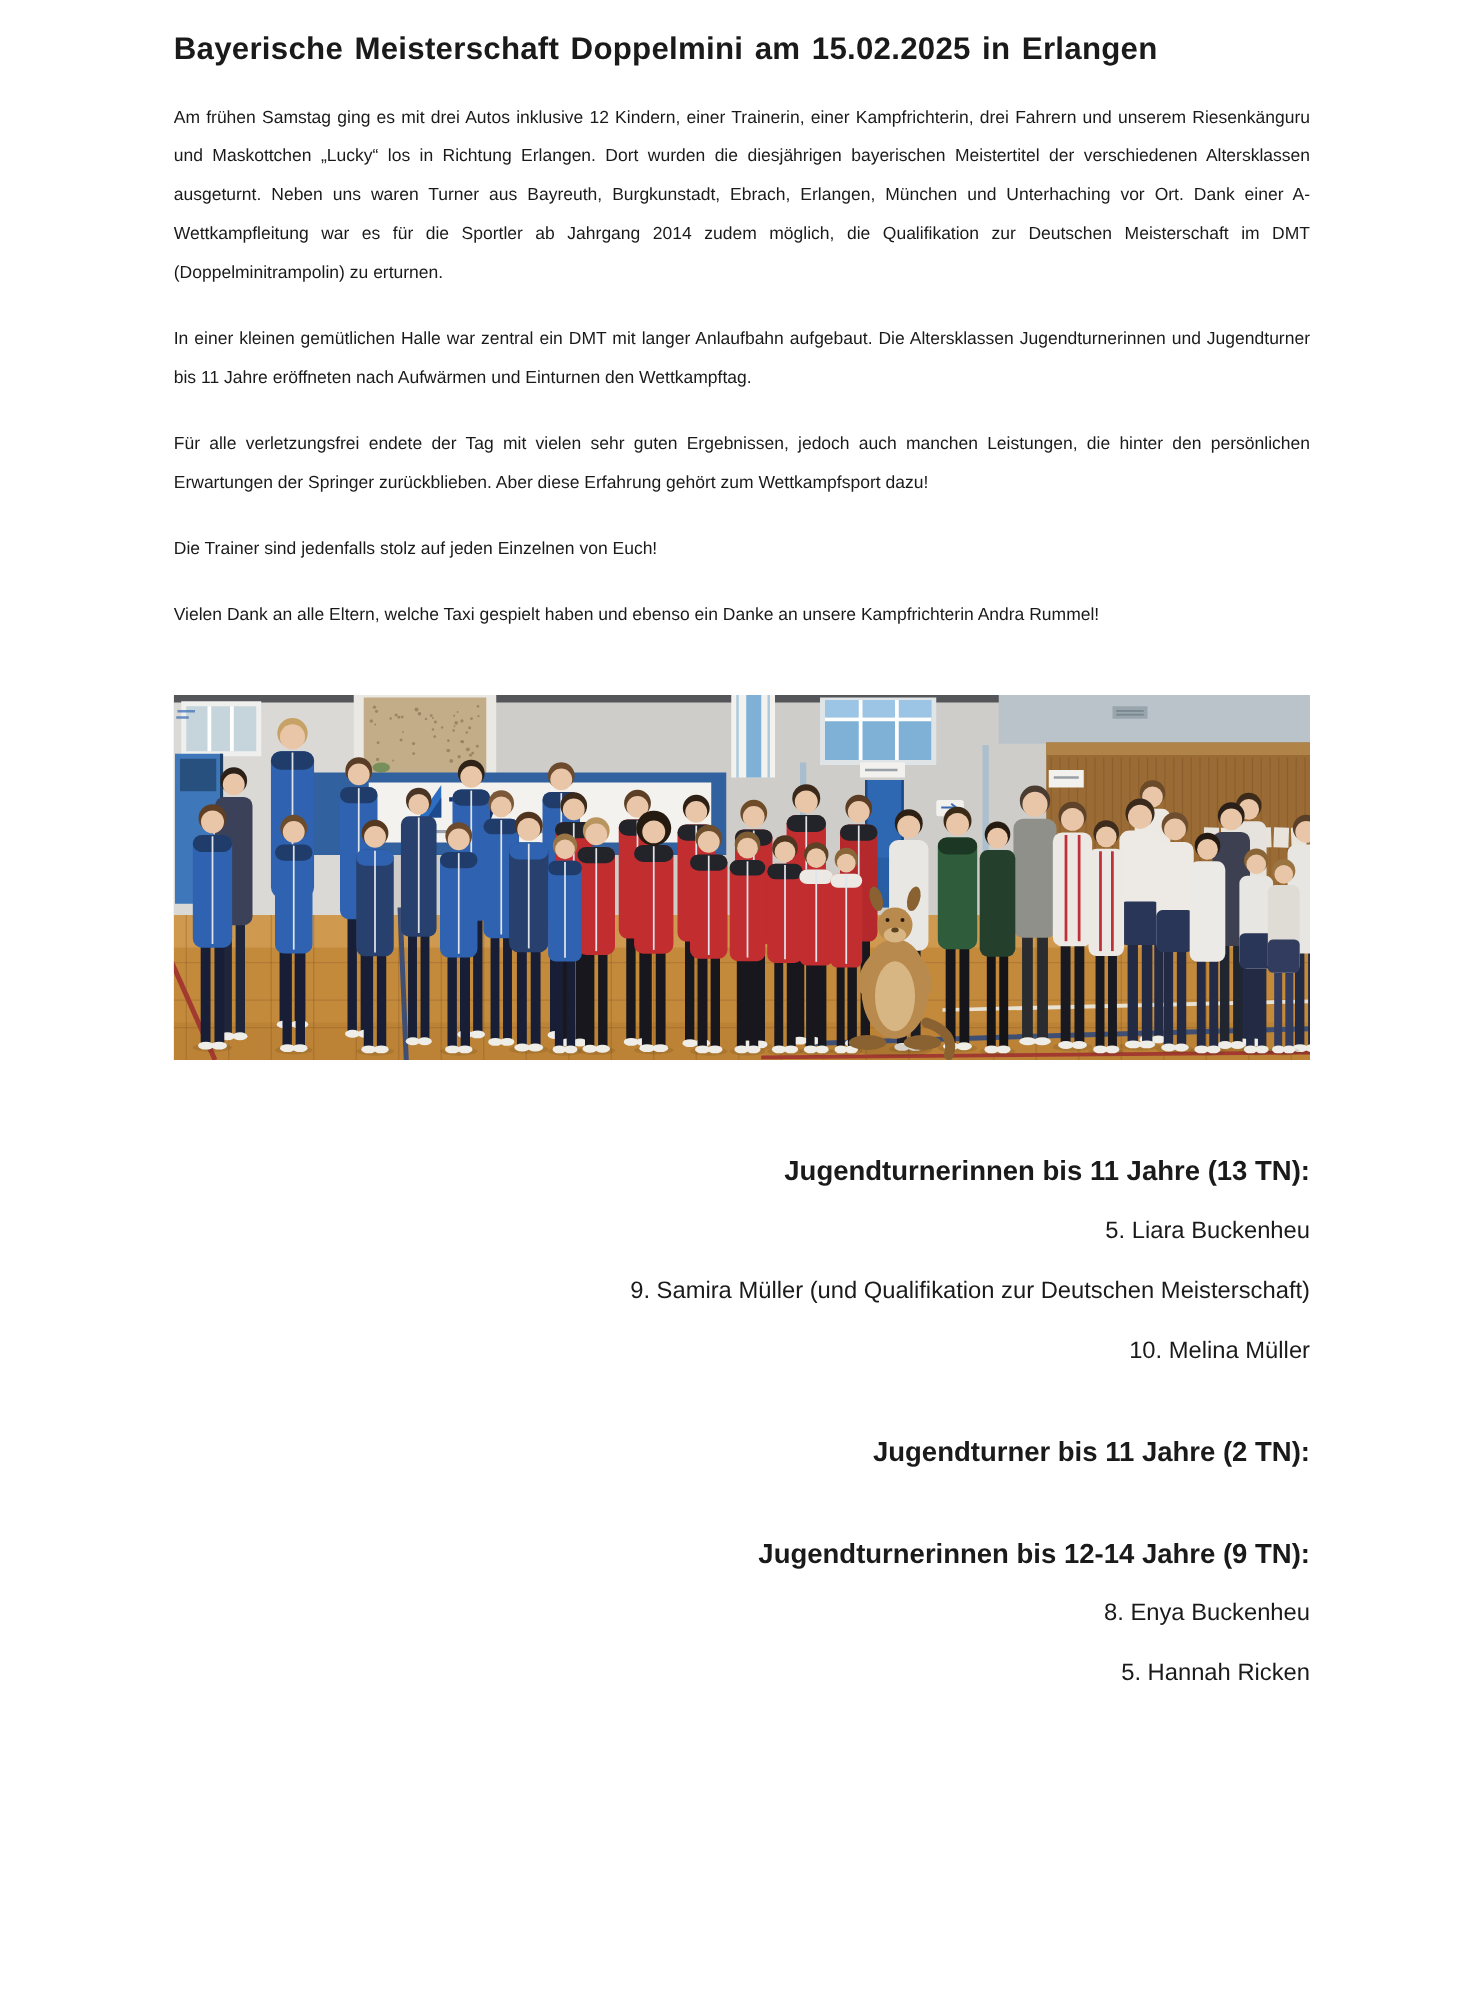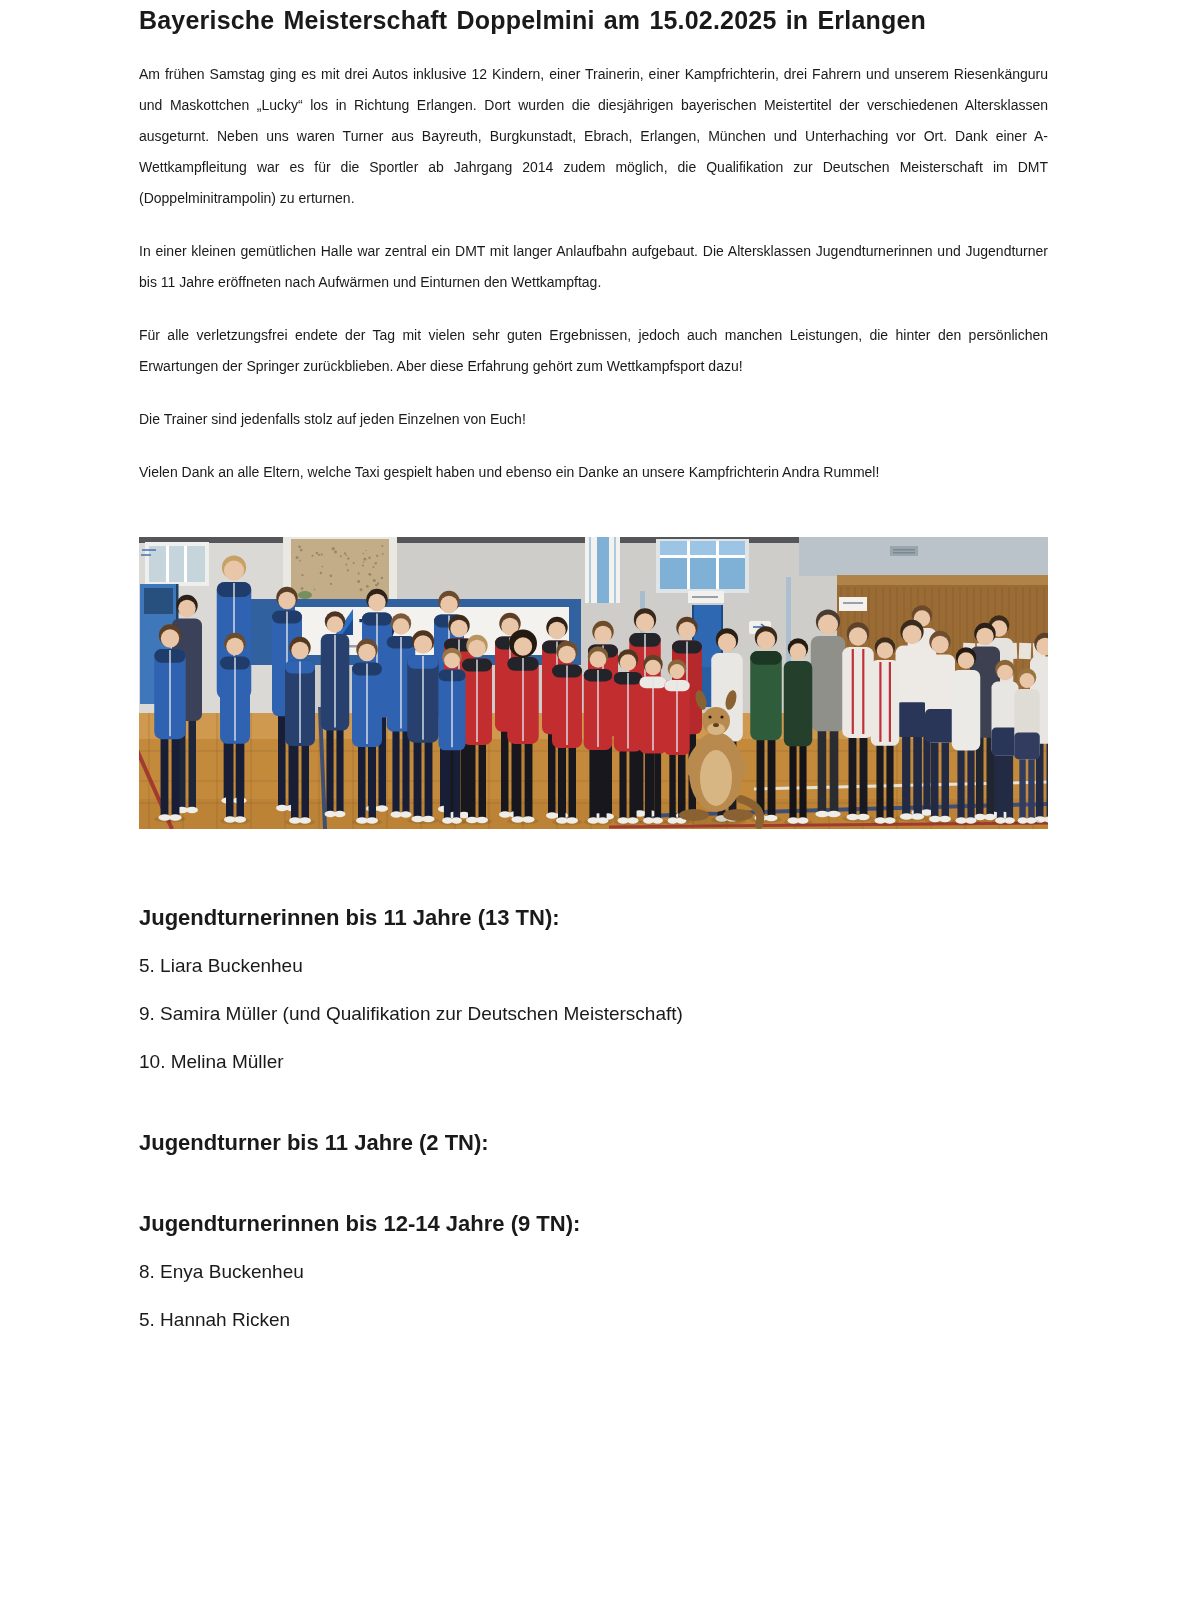--- a/index.html
+++ b/index.html
@@ -5,41 +5,41 @@
   html,body{margin:0;padding:0;background:#ffffff;}
   body{
     width:1186px;min-height:1600px;
     font-family:"Liberation Sans","DejaVu Sans",sans-serif;
     color:#1a1a1a;
     -webkit-font-smoothing:antialiased;
   }
   .page{
     width:909px;
     margin:0 0 0 139px;
-    padding-top:3px;
+    padding-top:22px;
   }
   h1.title{
     font-size:25px;line-height:34px;font-weight:bold;
     margin:0 0 22px 0;letter-spacing:.2px;
     word-spacing:2px;
   }
   .article p{
     font-size:14px;line-height:31px;
     margin:0 0 22px 0;
     text-align:justify;
   }
   .article p.last{margin-bottom:0;}
   figure.photo{
     margin:49px 0 0 0;padding:0;
     width:909px;height:292px;overflow:hidden;
     background:#cecdc9;
   }
   figure.photo svg{display:block;}
   .results{margin-top:73px;}
-  .results section{margin:0 0 50px 0;}
+  .results section{margin:0 0 50px 0;text-align:right;}
   .results h2{
     font-size:22px;line-height:31px;font-weight:bold;
     margin:0 0 17px 0;
   }
   .results p.item{
     font-size:19px;line-height:31px;
     margin:0 0 17px 0;
   }
 </style>
 </head>

